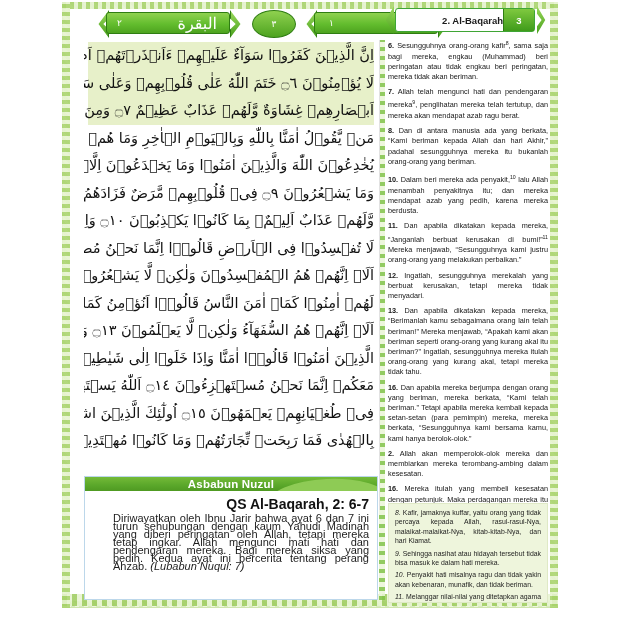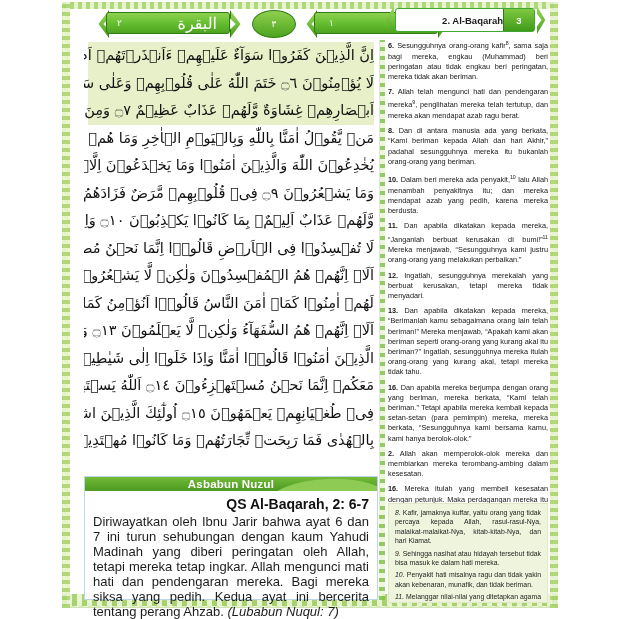--- a/index.html
+++ b/index.html
@@ -166,24 +166,25 @@
     color:#ffffff;font-size:11.5px;font-weight:bold;
     letter-spacing:.2px;
   }
   .asbab-body{ padding:5px 8px 0 8px; }
   .asbab-ref{
     text-align:right;
     font-size:14px;font-weight:bold;color:#111;
     margin-bottom:2px;
   }
   .asbab-txt{
-    font-size:13px;
-    line-height:15px;
+    font-size:11px;
+    line-height:8px;
     color:#1d1d1d;
     text-align:justify;
+    margin-left:20px;
   }
   .asbab-txt i{ font-style:italic; }
 
   
   .trans-col{
     position:absolute;
     left:388px;top:38px;
     width:160px;
     height:456px;
   }

